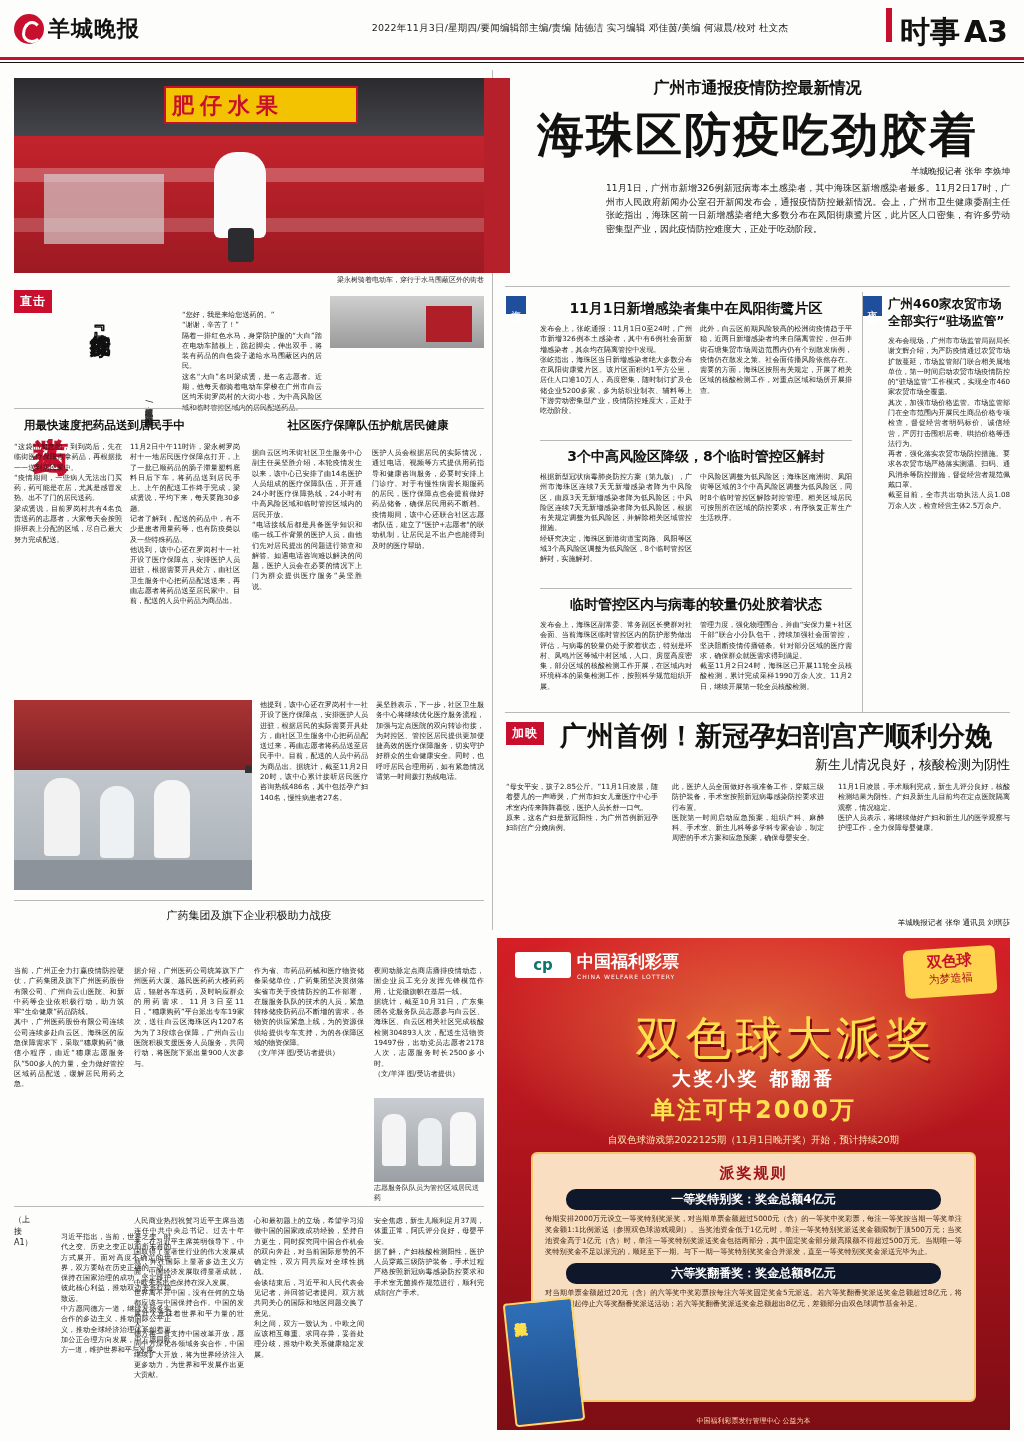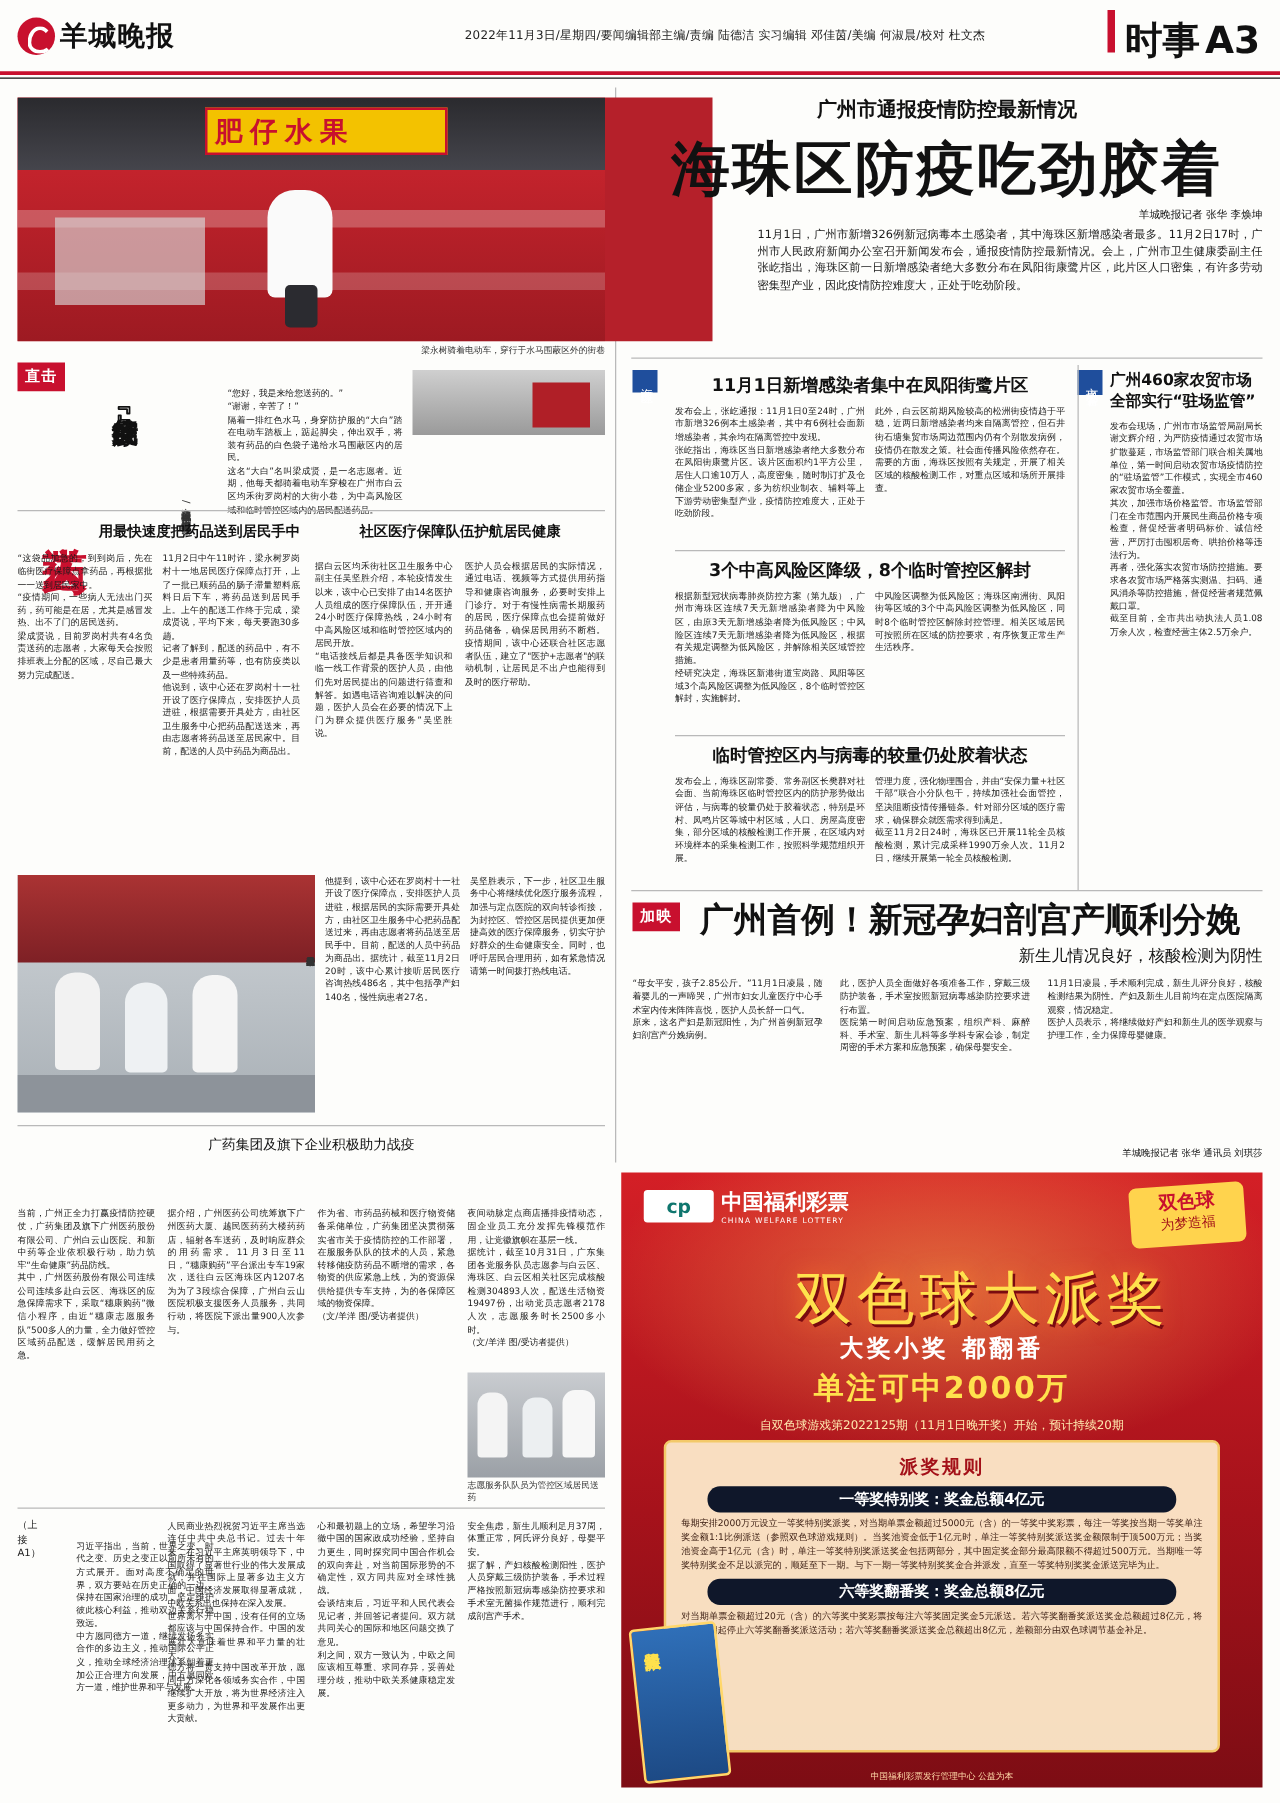--- a/index.html
+++ b/index.html
@@ -87,21 +87,21 @@
       <span class="bar"></span>
       <span class="sec">时事</span>
       <span class="pg">A3</span>
     </div>
   </div>
   <div class="rule-red"></div>
   <div class="rule-thin"></div>
 
   <div class="vline" style="left:492px;top:70px;height:860px;"></div>
 
-  <div class="photo ph-red" style="left:14px;top:78px;width:556px;height:195px;font-family:Liberation Mono, monospace;">
+  <div class="photo ph-red" style="left:14px;top:78px;width:496px;height:195px;font-family:Liberation Mono, monospace;">
     <div style="position:absolute;left:0;top:0;width:470px;height:58px;background:linear-gradient(#2a2a2e,#45454c);"></div>
     <div style="position:absolute;left:150px;top:8px;width:190px;height:34px;background:#f3c200;border:2px solid #c8102e;"></div>
     <div style="position:absolute;left:158px;top:13px;font-size:22px;font-weight:bold;color:#c8102e;letter-spacing:6px;">肥仔水果</div>
     <div style="position:absolute;left:0;top:58px;width:470px;height:137px;background:linear-gradient(#c3232c,#9d1a22);"></div>
     <div style="position:absolute;left:0;top:90px;width:470px;height:14px;background:rgba(255,255,255,.25);"></div>
     <div style="position:absolute;left:0;top:140px;width:470px;height:14px;background:rgba(255,255,255,.2);"></div>
     <div style="position:absolute;left:200px;top:74px;width:52px;height:86px;background:#fafafa;border-radius:22px 22px 6px 6px;"></div>
     <div style="position:absolute;left:214px;top:150px;width:26px;height:34px;background:#2b2b30;border-radius:4px;"></div>
     <div style="position:absolute;left:30px;top:96px;width:120px;height:70px;background:#d9d9d9;opacity:.65;"></div>
   </div>
@@ -121,21 +121,21 @@
 “谢谢，辛苦了！”
 隔着一排红色水马，身穿防护服的“大白”踏在电动车踏板上，踮起脚尖，伸出双手，将装有药品的白色袋子递给水马围蔽区内的居民。
 这名“大白”名叫梁成贤，是一名志愿者。近期，他每天都骑着电动车穿梭在广州市白云区均禾街罗岗村的大街小巷，为中高风险区域和临时管控区域内的居民配送药品。</div>
 
   <div class="photo" style="left:330px;top:296px;width:154px;height:52px;background:linear-gradient(#cfcfcf,#9a9a9a);">
     <div style="position:absolute;left:96px;top:10px;width:46px;height:36px;background:#b01f27;"></div>
   </div>
 
   <div class="hline" style="left:14px;top:408px;width:470px;"></div>
 
-  <div class="hl-title" style="position:absolute;left:10px;top:418px;width:230px;font-size:11.5px;text-align:right;">用最快速度把药品送到居民手中</div>
+  <div class="hl-title" style="position:absolute;left:24px;top:418px;width:230px;font-size:11.5px;text-align:left;">用最快速度把药品送到居民手中</div>
   <div class="hl-title" style="position:absolute;left:252px;top:418px;width:232px;font-size:11.5px;text-align:center;line-height:1.35;">社区医疗保障队伍护航居民健康</div>
 
   <div class="col-text" style="position:absolute;left:14px;top:442px;width:108px;height:250px;white-space:pre-line;">“这袋品加急的，到到岗后，先在临街医疗保障点拿药品，再根据批一一送到居民家中。
 “疫情期间，一些病人无法出门买药，药可能是在居，尤其是感冒发热、出不了门的居民送药。
 梁成贤说，目前罗岗村共有4名负责送药的志愿者，大家每天会按照排班表上分配的区域，尽自己最大努力完成配送。</div>
   <div class="col-text" style="position:absolute;left:130px;top:442px;width:110px;height:250px;white-space:pre-line;">11月2日中午11时许，梁永树罗岗村十一地居民医疗保障点打开，上了一批已顺药品的肠子滞量塑料底料日后下车，将药品送到居民手上。上午的配送工作终于完成，梁成贤说，平均下来，每天要跑30多趟。
 记者了解到，配送的药品中，有不少是患者用量药等，也有防疫类以及一些特殊药品。
 他说到，该中心还在罗岗村十一社开设了医疗保障点，安排医护人员进驻，根据需要开具处方，由社区卫生服务中心把药品配送送来，再由志愿者将药品送至居民家中。目前，配送的人员中药品为商品出。</div>
   <div class="col-text" style="position:absolute;left:252px;top:448px;width:110px;height:250px;white-space:pre-line;">据白云区均禾街社区卫生服务中心副主任吴坚胜介绍，本轮疫情发生以来，该中心已安排了由14名医护人员组成的医疗保障队伍，开开通24小时医疗保障热线，24小时有中高风险区域和临时管控区域内的居民开放。
 “电话接线后都是具备医学知识和临一线工作背景的医护人员，由他们先对居民提出的问题进行筛查和解答。如遇电话咨询难以解决的问题，医护人员会在必要的情况下上门为群众提供医疗服务”吴坚胜说。</div>

